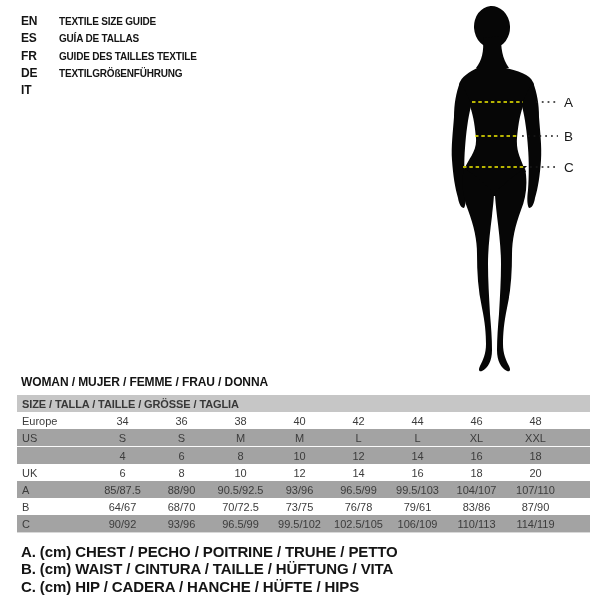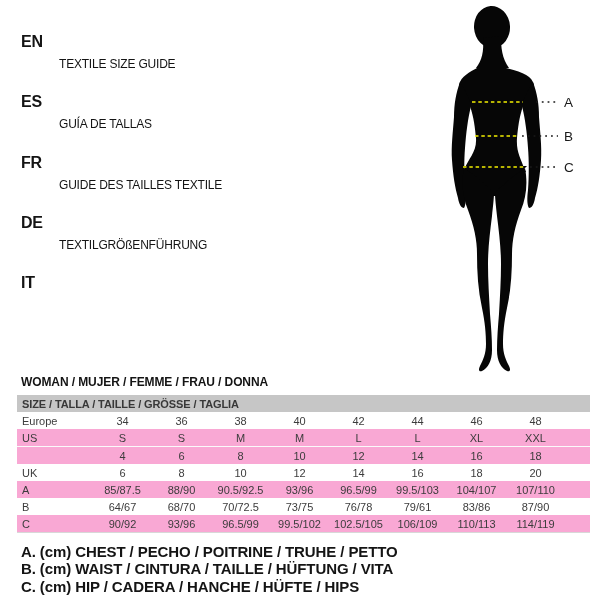--- a/index.html
+++ b/index.html
@@ -12,24 +12,24 @@
     color: #141414;
     -webkit-font-smoothing: antialiased;
   }
 
   
   .lang-block {
     position: absolute; left: 21px; top: 13px;
   }
   .lang-row { display: flex; line-height: 17.3px; }
   .lang-code {
-    width: 38px; font-size: 16px; font-weight: 700; letter-spacing: -0.2px; margin-top: 20px;
+    width: 38px; font-size: 12px; font-weight: 700; letter-spacing: -0.2px;
   }
   .lang-label {
-    font-size: 12px; font-weight: 400; letter-spacing: -0.2px; white-space: nowrap; margin-top: 43px;
+    font-size: 10px; font-weight: 700; letter-spacing: -0.2px; white-space: nowrap;
   }
 
   
   .figure-wrap { position: absolute; left: 430px; top: 0; width: 170px; height: 380px; }
   .figure-wrap svg { display: block; }
 
   
   .section-heading {
     position: absolute; left: 21px; top: 375px;
     font-size: 12px; font-weight: 700; letter-spacing: -0.1px; white-space: nowrap;
@@ -47,21 +47,21 @@
     text-align: left; padding: 2px 12px 2px 5px; height: 13px;
     white-space: nowrap;
   }
   table.size-table tbody th,
   table.size-table tbody td {
     font-weight: 400; height: 17px; padding: 0;
     white-space: nowrap; overflow: hidden;
   }
   table.size-table tbody th { text-align: left; padding-left: 5px; }
   table.size-table tbody td { text-align: center; }
-  tr.shade th, tr.shade td { background: #f9a8d4; }
+  tr.shade th, tr.shade td { background: #a3a3a3; }
   tr.sub-line th, tr.sub-line td { border-top: 1px solid #fafafa; }
   tr.last-row th, tr.last-row td { border-bottom: 1px solid #d8d8d8; }
 
   
   .legend-block { position: absolute; left: 21px; top: 543px; }
   .legend-line {
     font-size: 15px; font-weight: 700; letter-spacing: -0.1px;
     line-height: 17.3px; white-space: nowrap;
   }
 </style>

